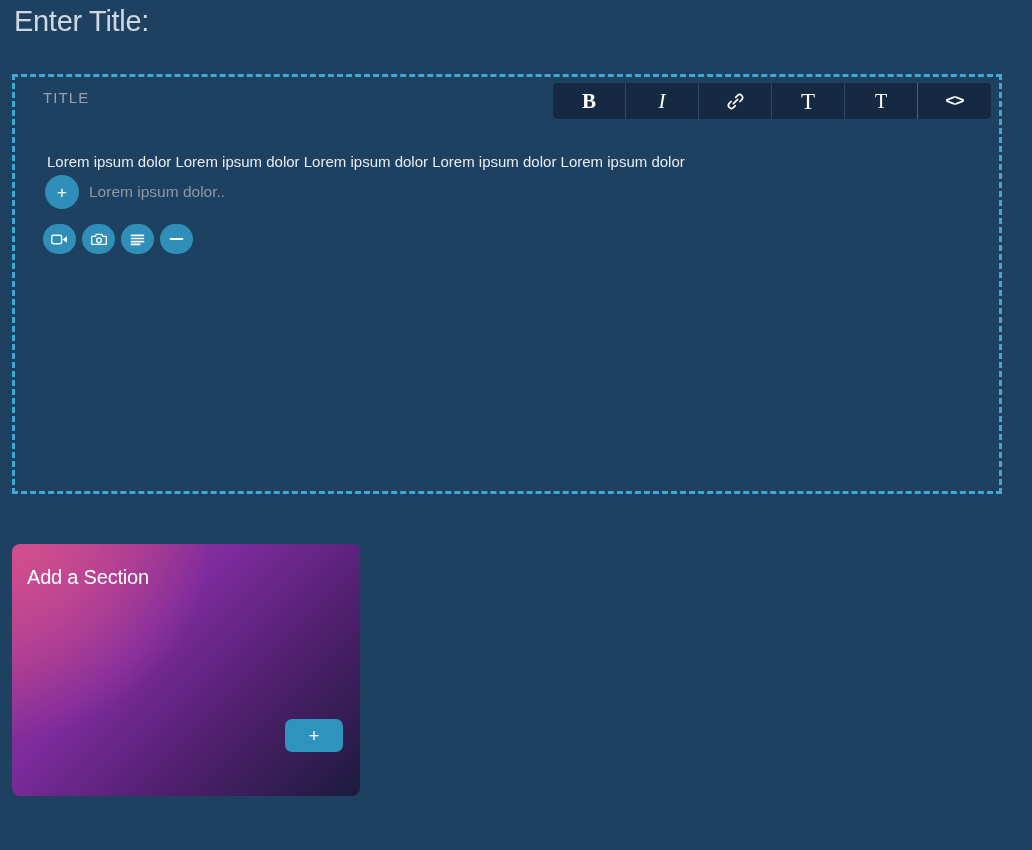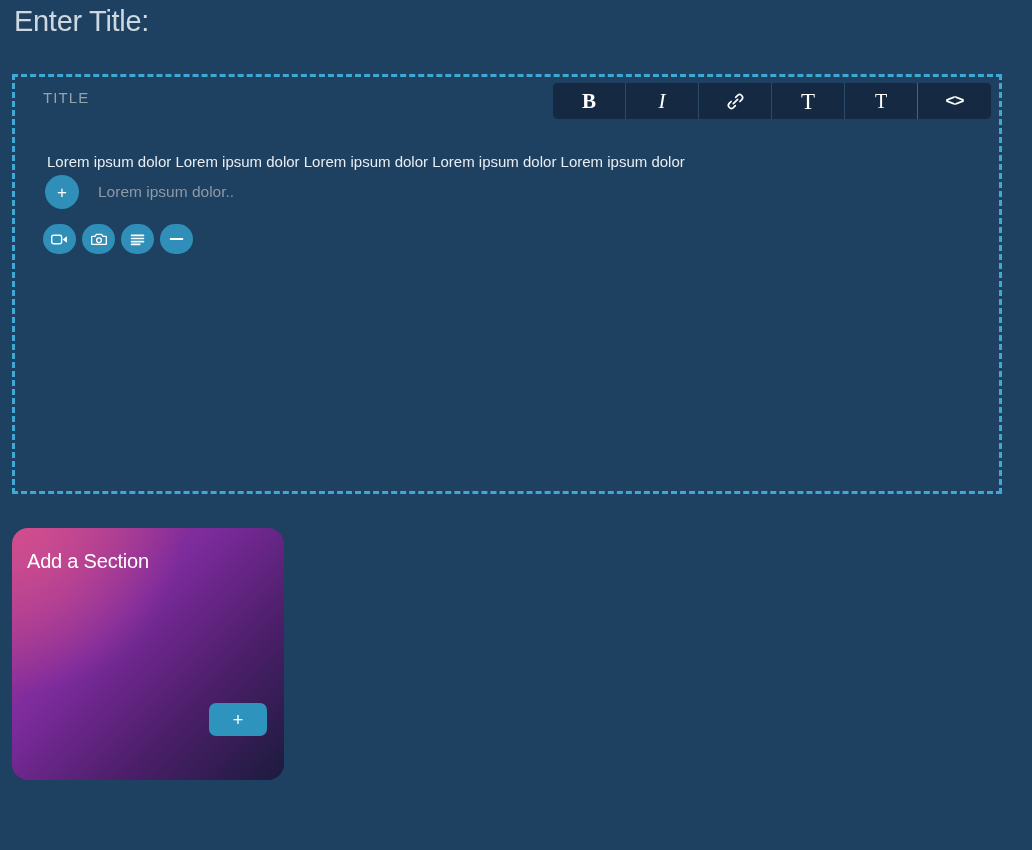--- a/index.html
+++ b/index.html
@@ -122,21 +122,21 @@
     cursor: pointer;
     padding: 0;
   }
   .circle-add .plus {
     color: #ffffff;
     font-size: 17px;
     line-height: 1;
     font-weight: 400;
   }
   .add-placeholder {
-    margin-left: 19px;
+    margin-left: 10px;
     font-size: 15.5px;
     color: #8e9aa5;
   }
 
   
   .media-row {
     position: absolute;
     left: 40px;
     top: 220px;
     display: flex;
@@ -153,24 +153,24 @@
     justify-content: center;
     cursor: pointer;
     padding: 0;
   }
   .media-btn svg { display: block; }
 
   
   .section-card {
     position: absolute;
     left: 12px;
-    top: 528px;
-    width: 272px;
+    top: 544px;
+    width: 348px;
     height: 252px;
-    border-radius: 16px;
+    border-radius: 8px;
     background:
       radial-gradient(circle at 2% 0%, #d14e8e 0%, rgba(209,78,142,0) 45%),
       linear-gradient(135deg, #b63f8e 0%, #7d2b9d 38%, #4d1f6b 68%, #1b1b3d 100%);
     overflow: hidden;
   }
   .section-card-title {
     position: absolute;
     left: 15px;
     top: 22px;
     font-size: 20px;

